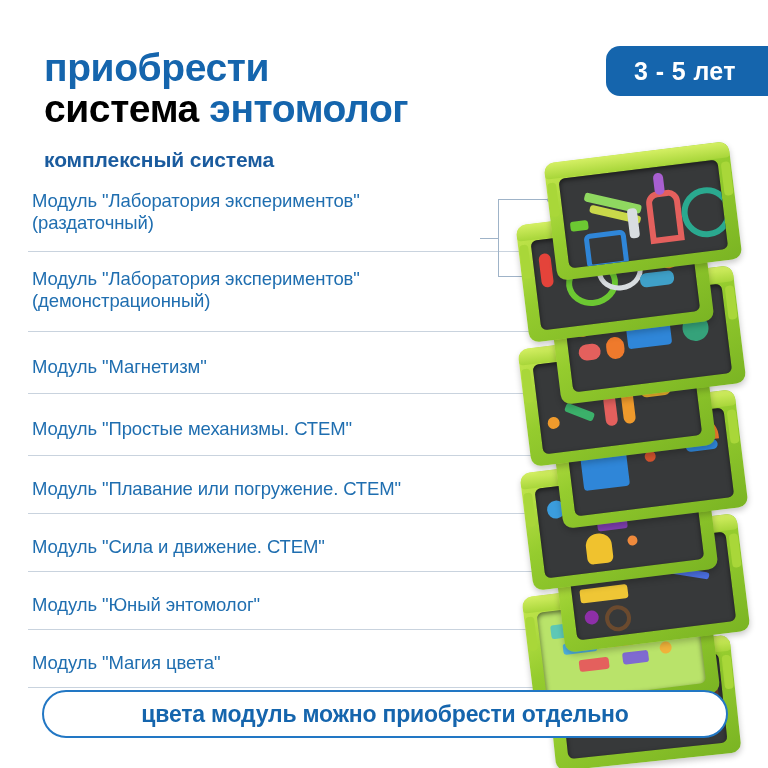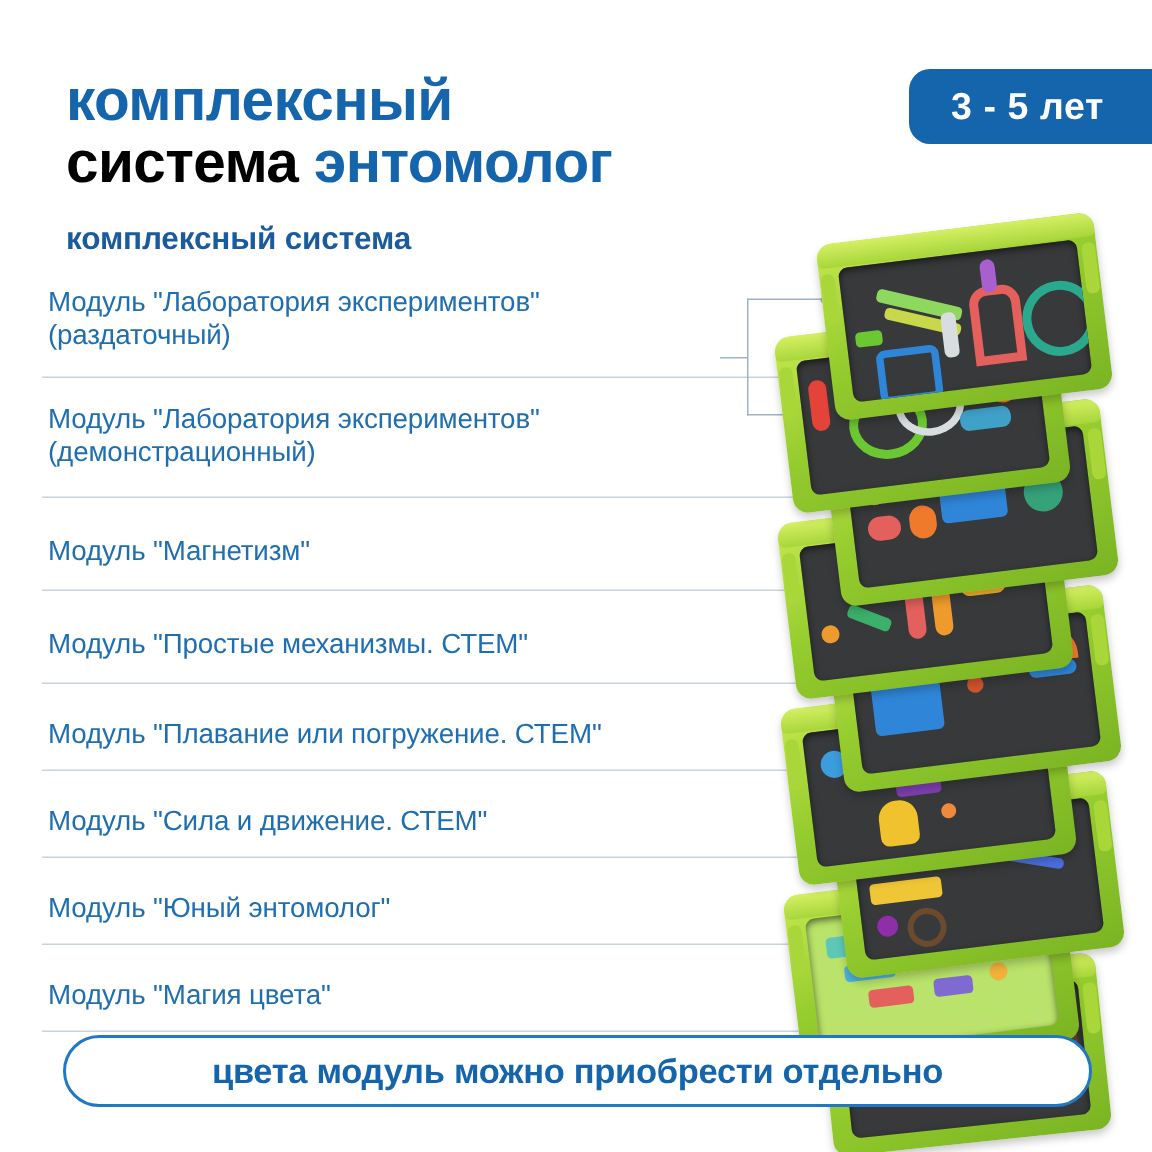--- a/index.html
+++ b/index.html
@@ -245,21 +245,21 @@
   .t8 { left: 30px;  top: 492px; transform: rotate(-6deg); }
 </style>
 </head>
 <body>
 
 <div class="age-badge">
   <span class="age-text">3 - 5 лет</span>
 </div>
 
 <div class="headline">
-  <div class="line hl-blue">комплексный</div>
+  <div class="line hl-blue">приобрести</div>
   <div class="line">
     <span class="hl-green">система</span><span style="color:#1565ad;"> </span><span class="hl-blue">энтомолог</span>
   </div>
 </div>
 <div class="subhead">комплексный система</div>
 
 <div class="module-list">
   <div class="module-row r0">
     <span class="module-text">Модуль "Лаборатория экспериментов"
 (раздаточный)</span>

